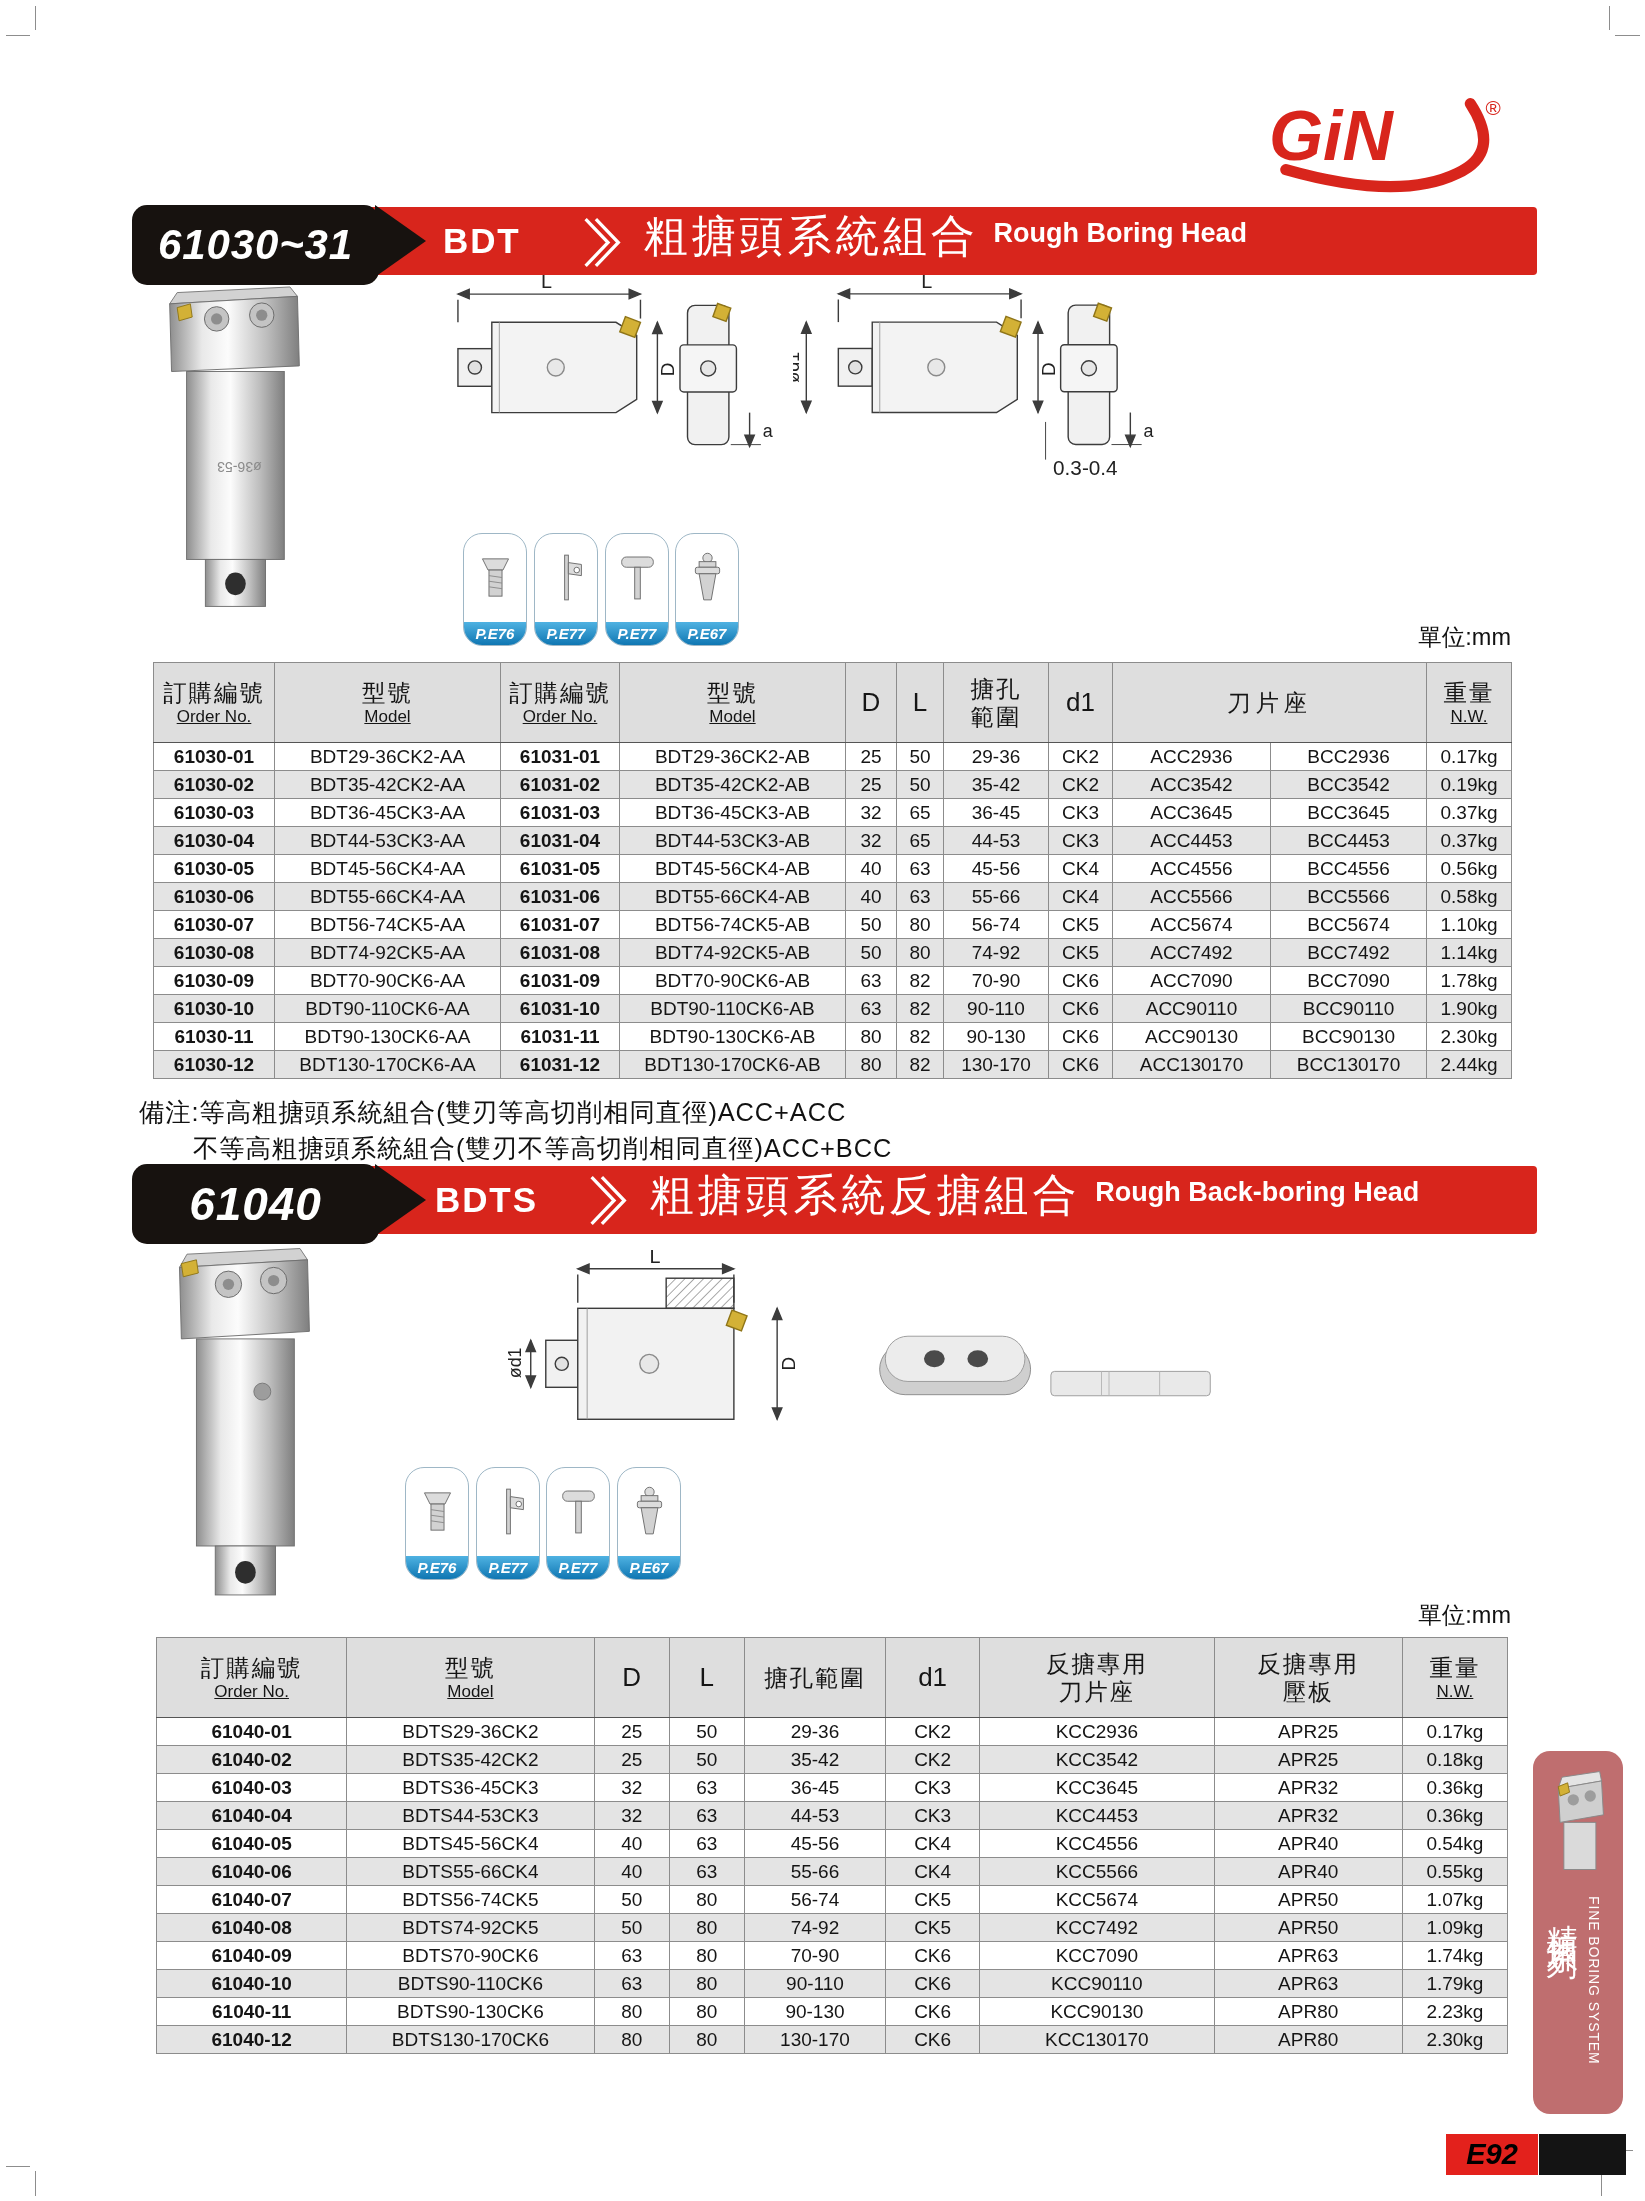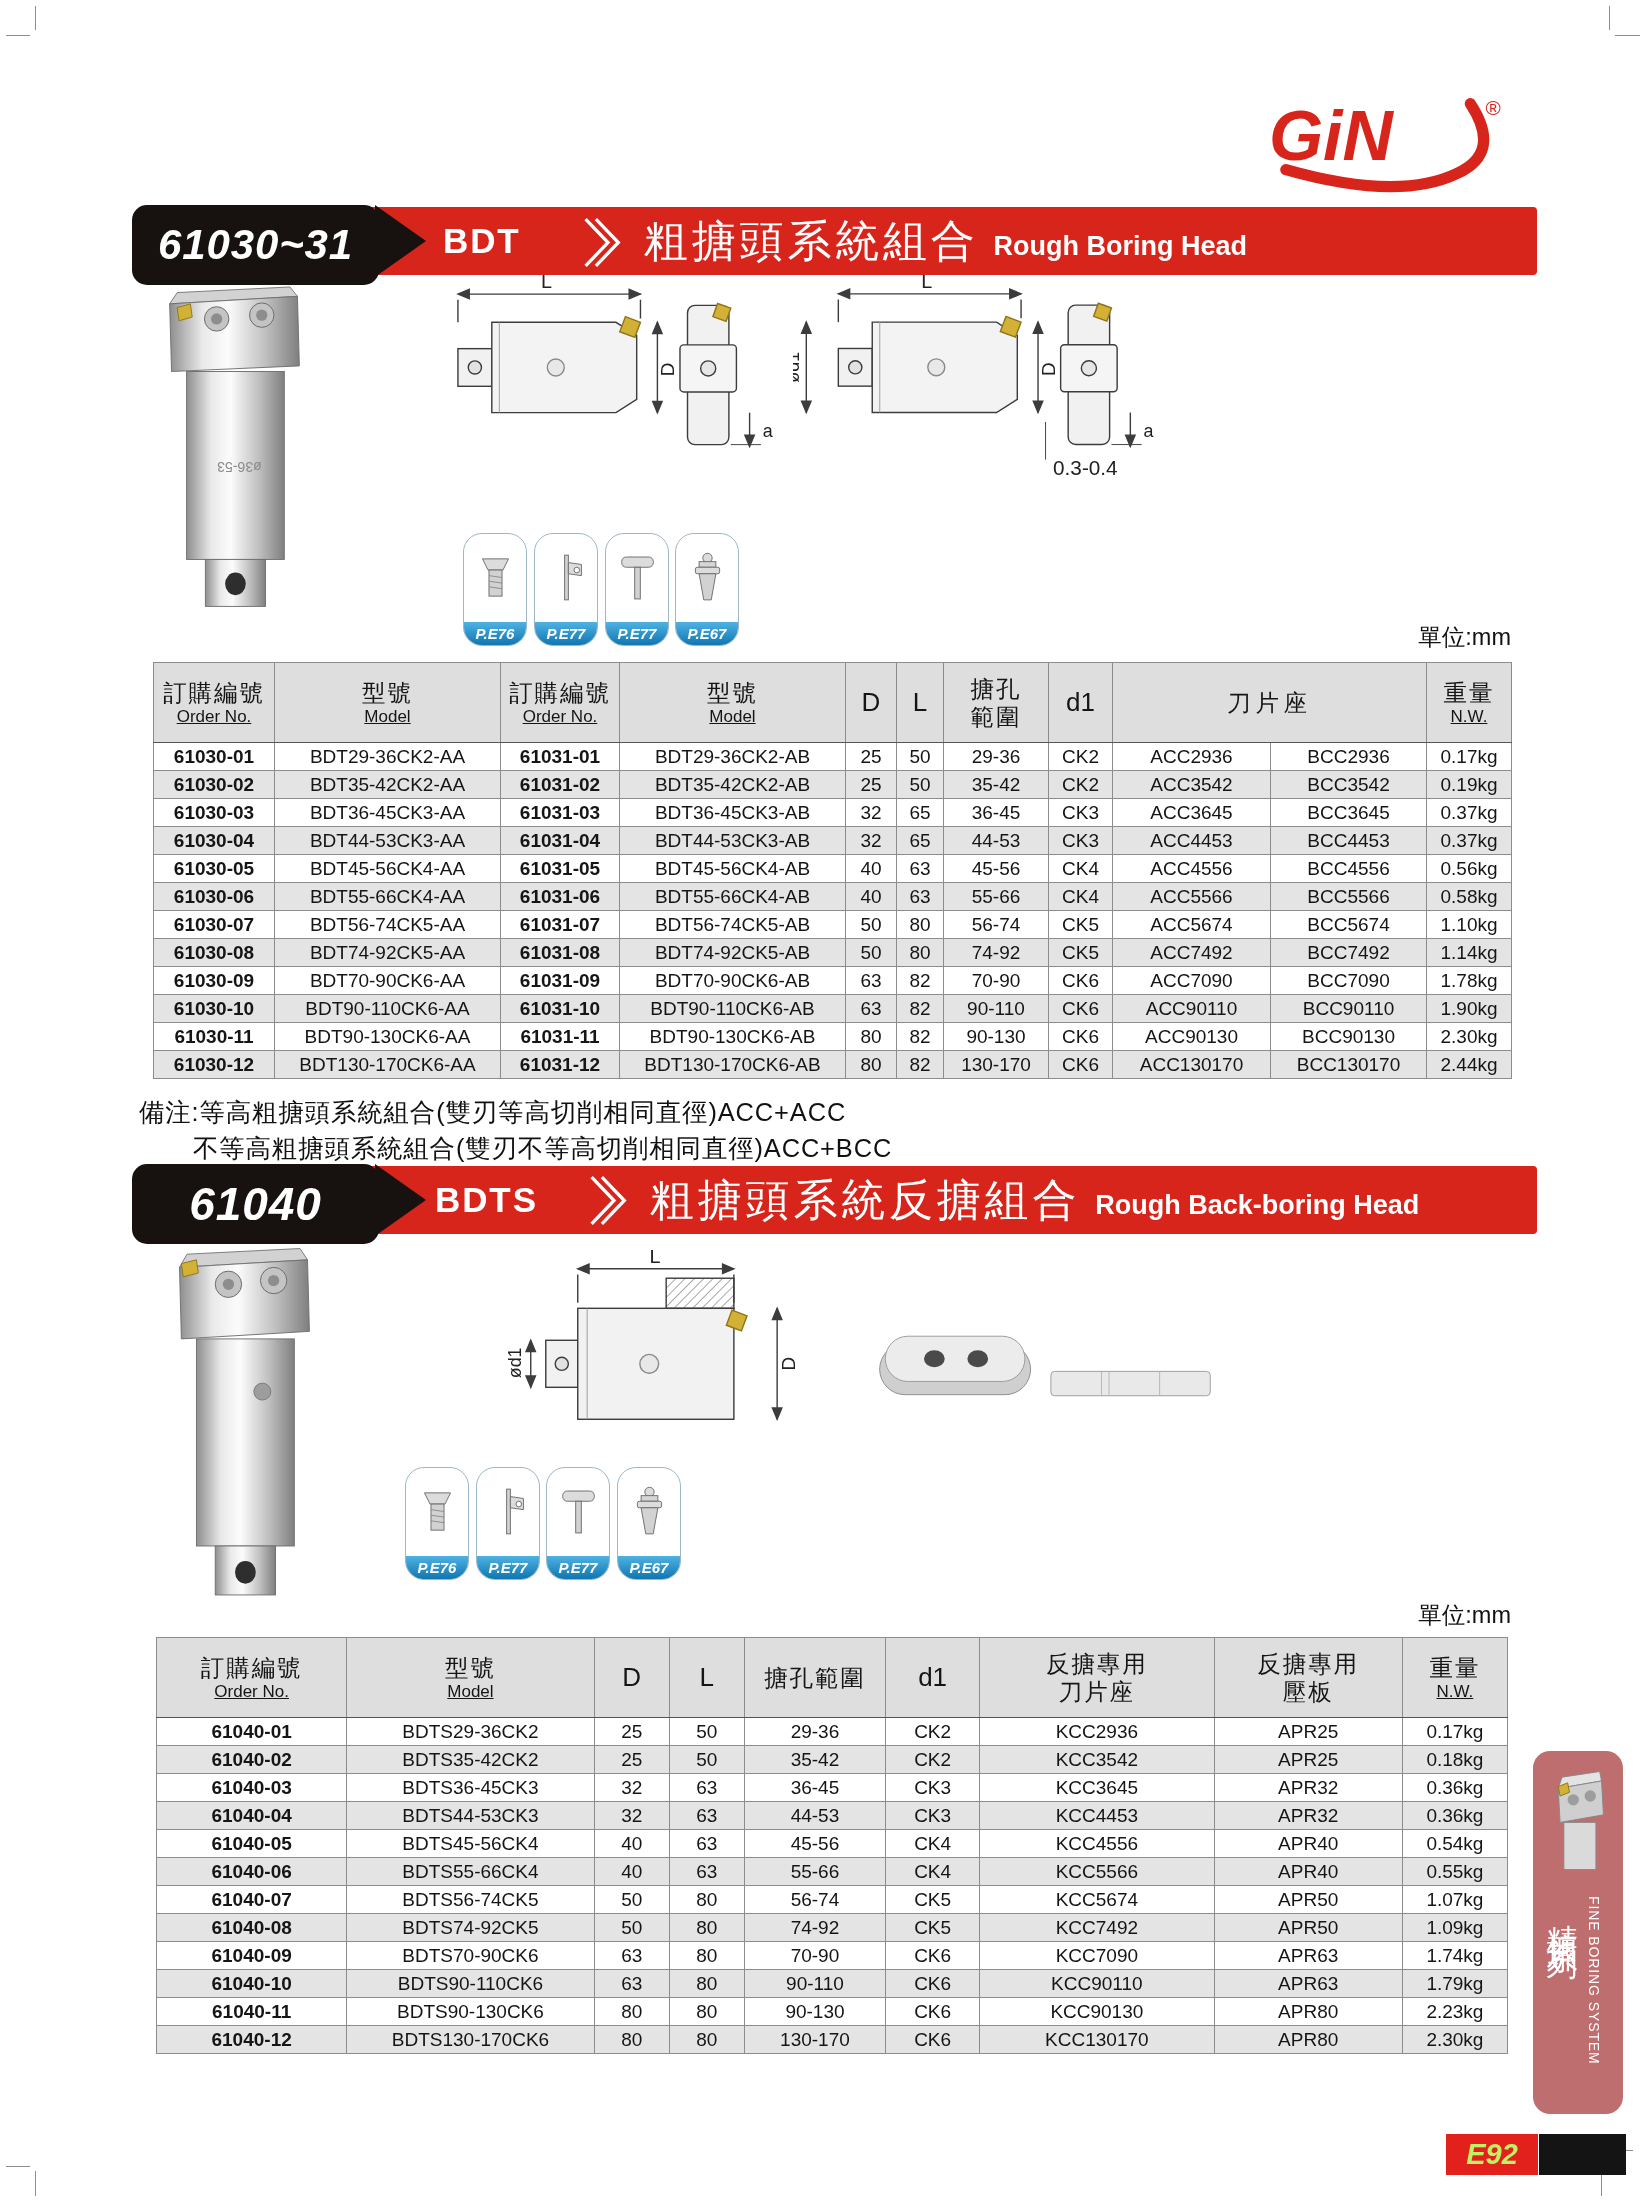--- a/index.html
+++ b/index.html
@@ -16,21 +16,21 @@
   .banner-black{position:absolute;background:#17120f;height:80px;border-radius:15px;
                 display:flex;align-items:center;justify-content:center;z-index:2;}
   .banner-black .code{color:#fff;font-weight:bold;font-style:italic;letter-spacing:0.9px;}
   .code-1{font-size:42px;}
   .code-2{font-size:46px;}
   .banner-point{position:absolute;width:51px;height:72px;background:#17120f;
                 clip-path:polygon(0 0,100% 50%,0 100%);z-index:3;}
   .banner-series{position:absolute;height:68px;display:flex;align-items:center;color:#fff;
                  font-weight:bold;font-size:35px;letter-spacing:1.9px;z-index:4;}
   .banner-chevron{position:absolute;z-index:4;}
-  .banner-title{position:absolute;height:68px;display:flex;align-items:center;gap:15px;color:#fff;z-index:4;white-space:nowrap;}
+  .banner-title{position:absolute;height:68px;display:flex;align-items:flex-start;gap:15px;color:#fff;z-index:4;white-space:nowrap;}
   .banner-title .t-zh{font-size:44px;letter-spacing:3.8px;}
   .banner-title .t-en{font-size:27px;font-weight:bold;margin-top:11.3px;}
 
   .unit-label{position:absolute;width:226px;text-align:right;font-size:23.5px;color:#111;}
 
   
   .spec-table{position:absolute;border-collapse:collapse;table-layout:fixed;background:#fff;
               border:1.9px solid #555;}
   .spec-table th,.spec-table td{border:0.9px solid #8c8c8c;text-align:center;vertical-align:middle;
               padding:0;color:#151515;overflow:hidden;white-space:nowrap;}
@@ -56,21 +56,21 @@
   
   .side-tab{position:absolute;left:1533px;top:1751px;width:90px;height:363px;background:#bf6e6f;
             border-radius:17px;}
   .side-tab .mini{position:absolute;left:12.2px;top:13px;}
   .side-zh{position:absolute;left:7.5px;top:149px;writing-mode:vertical-rl;text-orientation:upright;
            color:#fff;font-size:31px;letter-spacing:8.5px;}
   .side-en{position:absolute;left:53px;top:145px;writing-mode:vertical-rl;color:#fff;font-size:14px;
            letter-spacing:0.9px;}
 
   .page-num{position:absolute;left:1446px;top:2134px;width:92px;height:41px;background:#e3211c;
-            color:#bef264;display:flex;align-items:center;justify-content:center;font-weight:bold;
+            color:#000000;display:flex;align-items:center;justify-content:center;font-weight:bold;
             font-style:italic;font-size:29px;}
   .page-bar{position:absolute;left:1539px;top:2134px;width:87px;height:41px;background:#141414;}
 
   .abs{position:absolute;}
   svg text{font-family:"Liberation Sans","DejaVu Sans",sans-serif;}
 </style>
 </head>
 <body>
 
 <div class="page">

